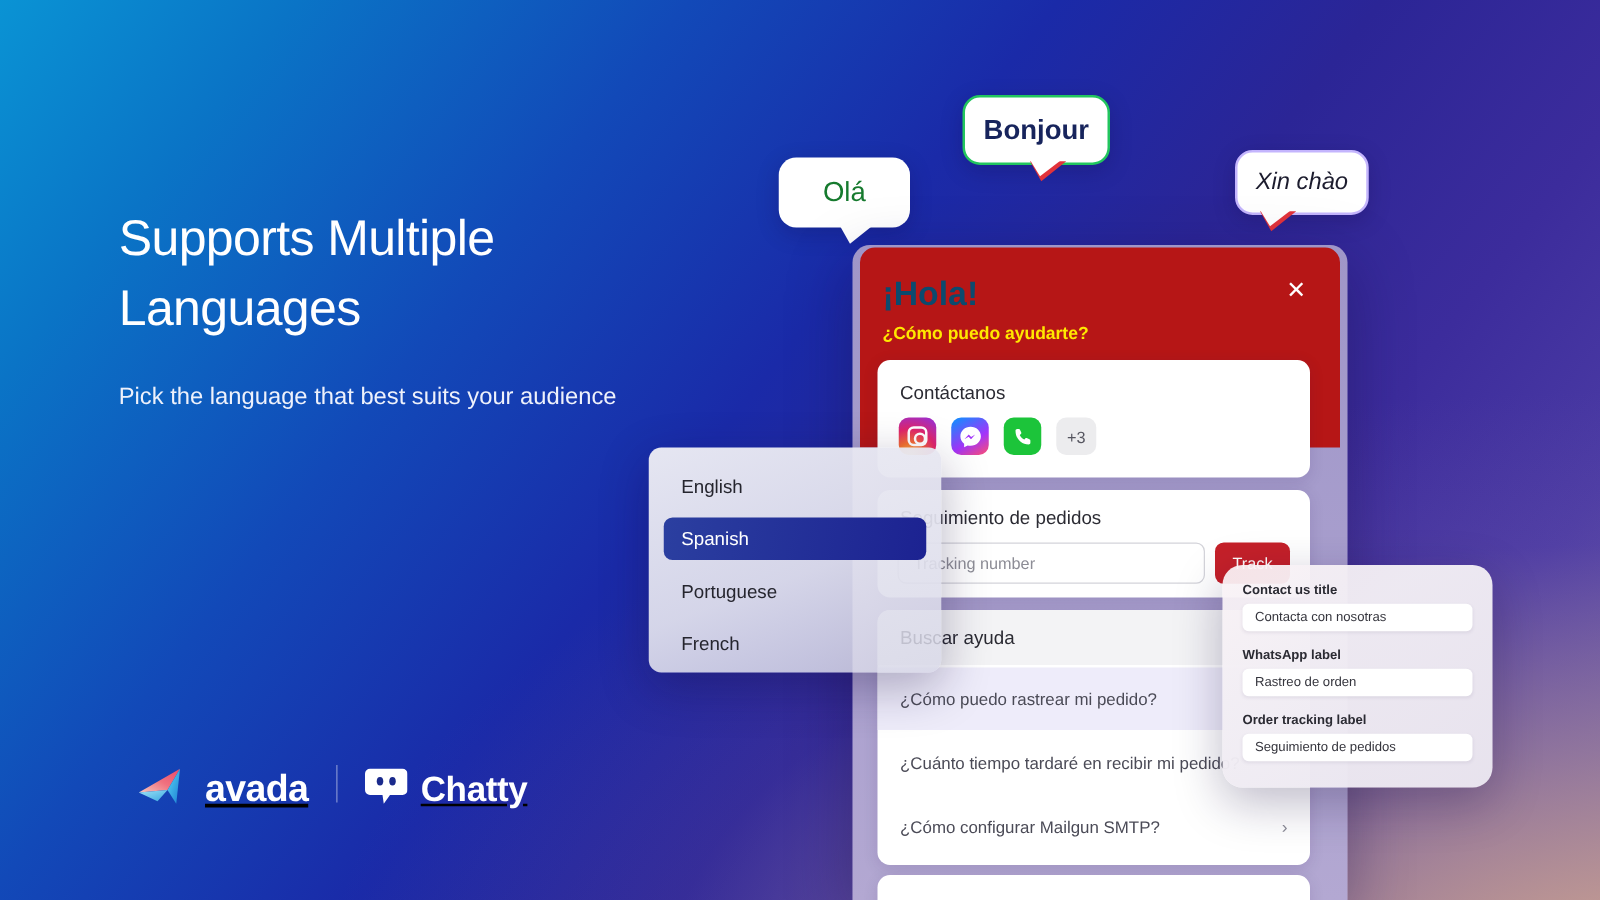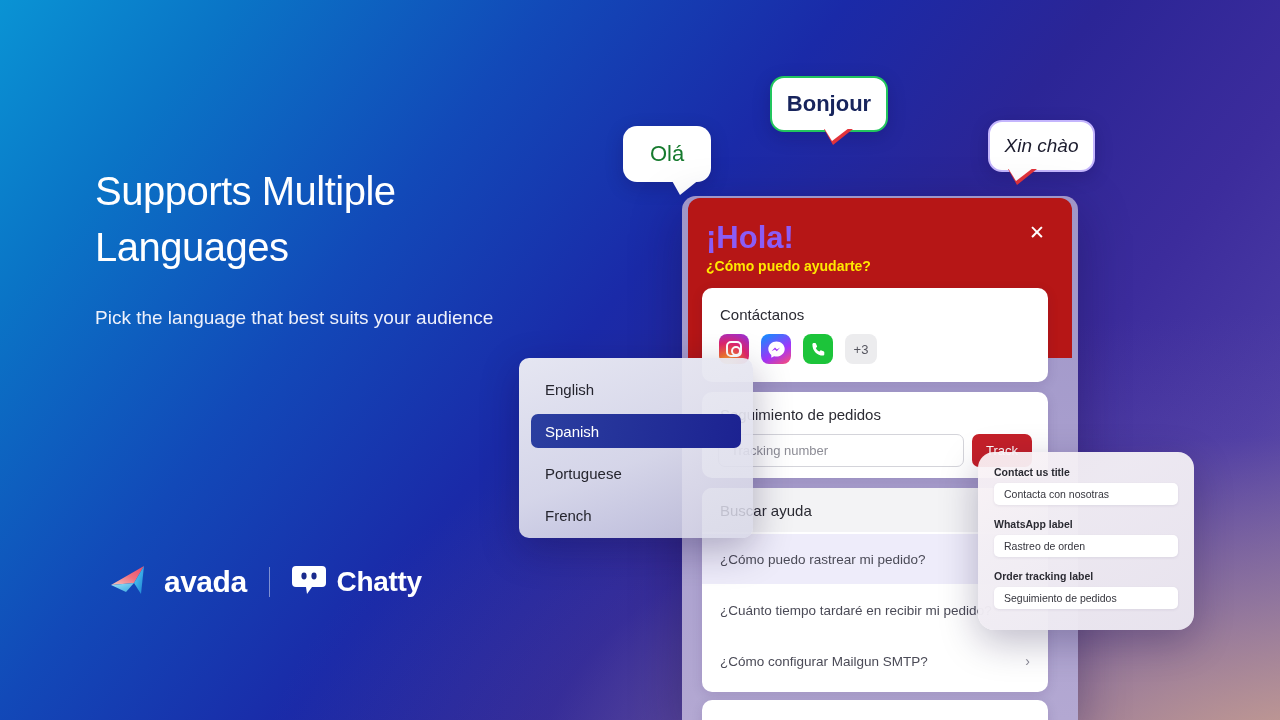--- a/index.html
+++ b/index.html
@@ -19,39 +19,39 @@
     font-size: 40px; font-weight: 400; line-height: 56px;
     color: #ffffff; letter-spacing: -0.5px;
   }
   .subcopy {
     position: absolute; left: 95px; top: 303px;
     width: 400px;
     font-size: 19px; line-height: 30px; color: #eef1fb; font-weight: 400;
   }
 
   
-  .brand { position: absolute; left: 110px; top: 560px; display: flex; align-items: center; height: 44px; }
+  .brand { position: absolute; left: 110px; top: 612px; display: flex; align-items: flex-start; height: 44px; text-decoration: underline; }
   .brand-avada { display: flex; align-items: center; gap: 10px; }
   .avada-word { color: #fff; font-size: 30px; font-weight: 600; letter-spacing: -0.5px; }
   .brand-divider { width: 1px; height: 30px; background: rgba(255,255,255,0.45); margin: 0 22px; }
   .brand-chatty { display: flex; align-items: center; gap: 11px; }
   .chatty-word { color: #fff; font-size: 28px; font-weight: 600; letter-spacing: -0.3px; }
 
   
   .bubble {
     position: absolute; background: #fff; border-radius: 14px;
     display: flex; align-items: center; justify-content: center;
     box-shadow: 0 5px 18px rgba(20,10,60,0.22);
   }
   .bubble .tail {
     position: absolute; bottom: -13px; width: 0; height: 0;
     border-left: 9px solid transparent; border-right: 20px solid transparent;
     border-top: 16px solid #fff;
   }
-  .bubble-ola { left: 623px; top: 126px; width: 88px; height: 56px; }
+  .bubble-ola { left: 623px; top: 126px; width: 105px; height: 56px; }
   .bubble-ola .txt { color: #167a2e; font-size: 22px; font-weight: 500; }
   .bubble-ola .tail { left: 48px; }
   .bubble-bonjour {
     left: 770px; top: 76px; width: 118px; height: 56px;
     border: 2px solid #22c55e;
   }
   .bubble-bonjour .txt { color: #17245c; font-size: 22px; font-weight: 600; }
   .bubble-bonjour .tail { left: 52px; bottom: -15px; border-top-color: #e2333b; }
   .bubble-bonjour .tail2 {
     position: absolute; left: 52px; bottom: -11px; width: 0; height: 0;
@@ -77,21 +77,21 @@
     background: linear-gradient(180deg, #9f96c8 0%, #a99fce 55%, #b3a8d2 100%);
     border-radius: 14px 14px 0 0;
     box-shadow: 0 16px 50px rgba(20,10,60,0.35);
   }
   .widget-head {
     position: absolute; left: 688px; top: 198px; width: 384px; height: 160px;
     background: #b61616; border-radius: 12px 12px 0 0;
   }
   .widget-greeting {
     position: absolute; left: 706px; top: 220px;
-    color: #8b5cf6; font-size: 31px; font-weight: 700;
+    color: #0c4a6e; font-size: 27px; font-weight: 700;
   }
   .widget-subgreeting {
     position: absolute; left: 706px; top: 258px;
     color: #ffe800; font-size: 14px; font-weight: 700;
   }
   .widget-close {
     position: absolute; left: 1027px; top: 223px; width: 20px; height: 20px;
     color: #fff; font-size: 19px; line-height: 20px; text-align: center; cursor: pointer;
   }
 

